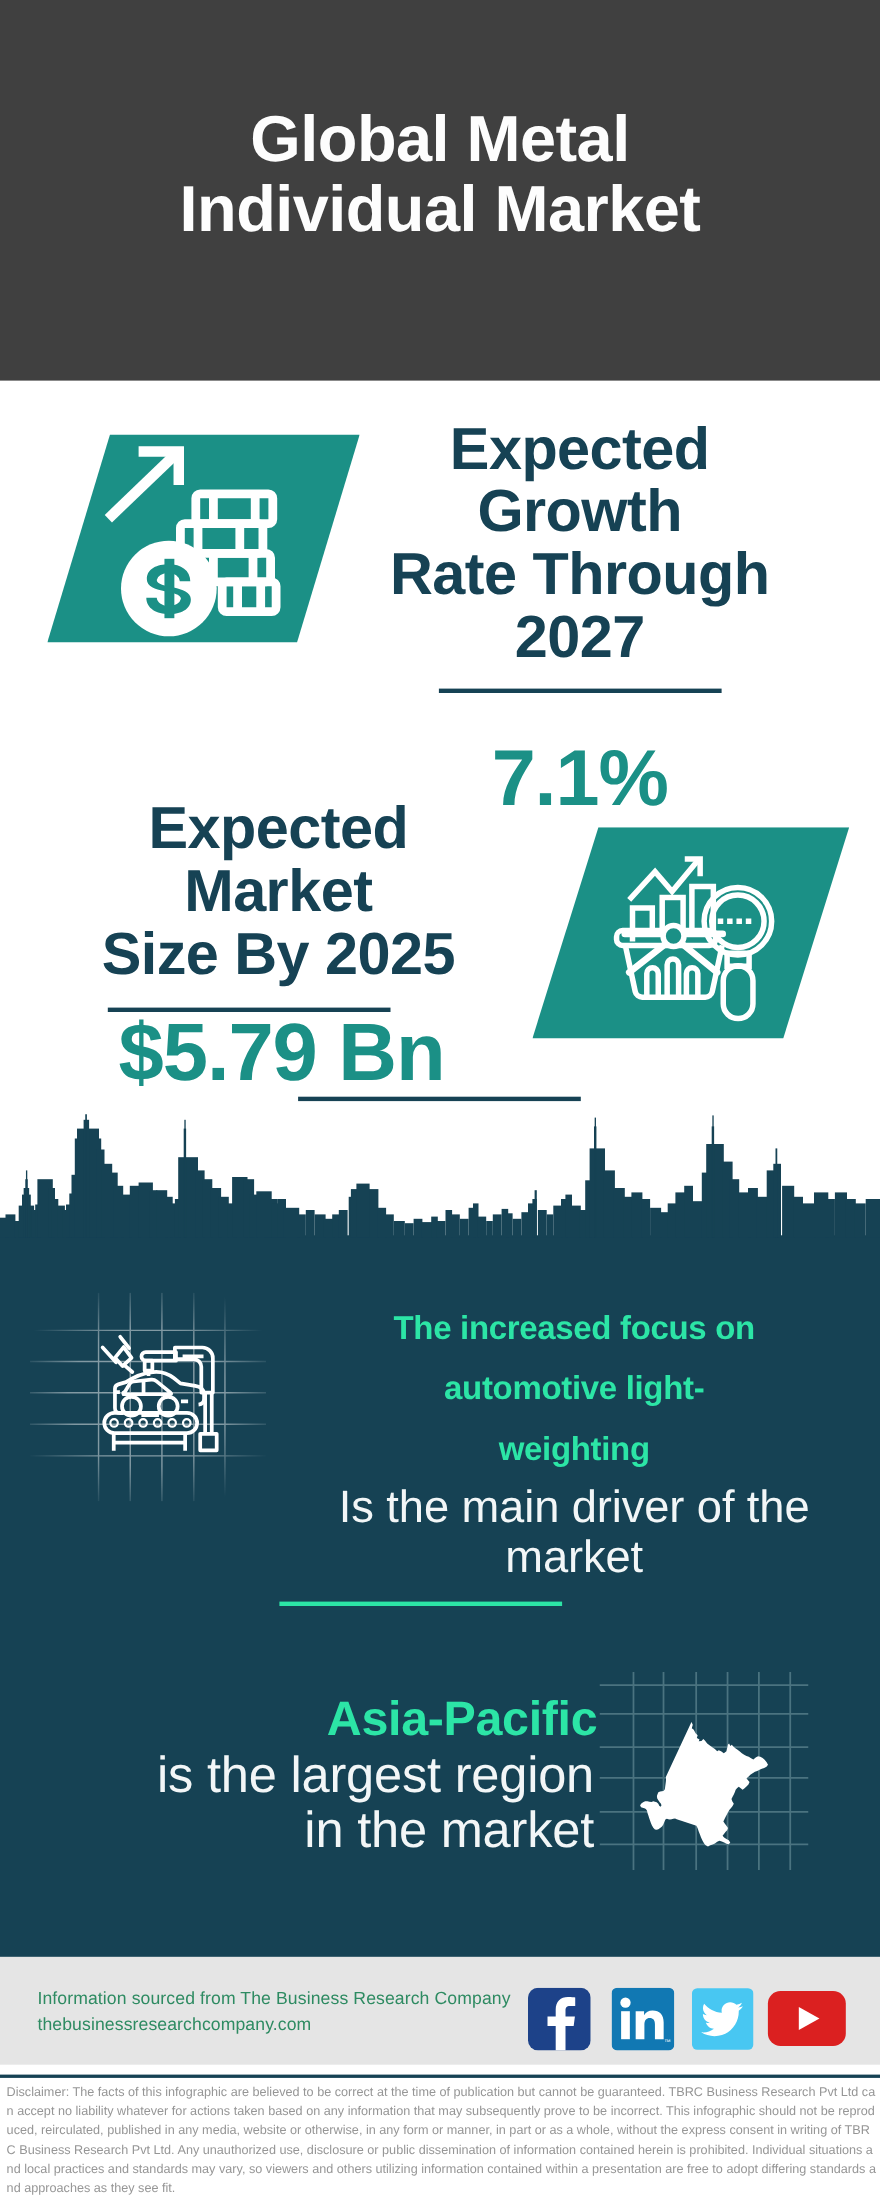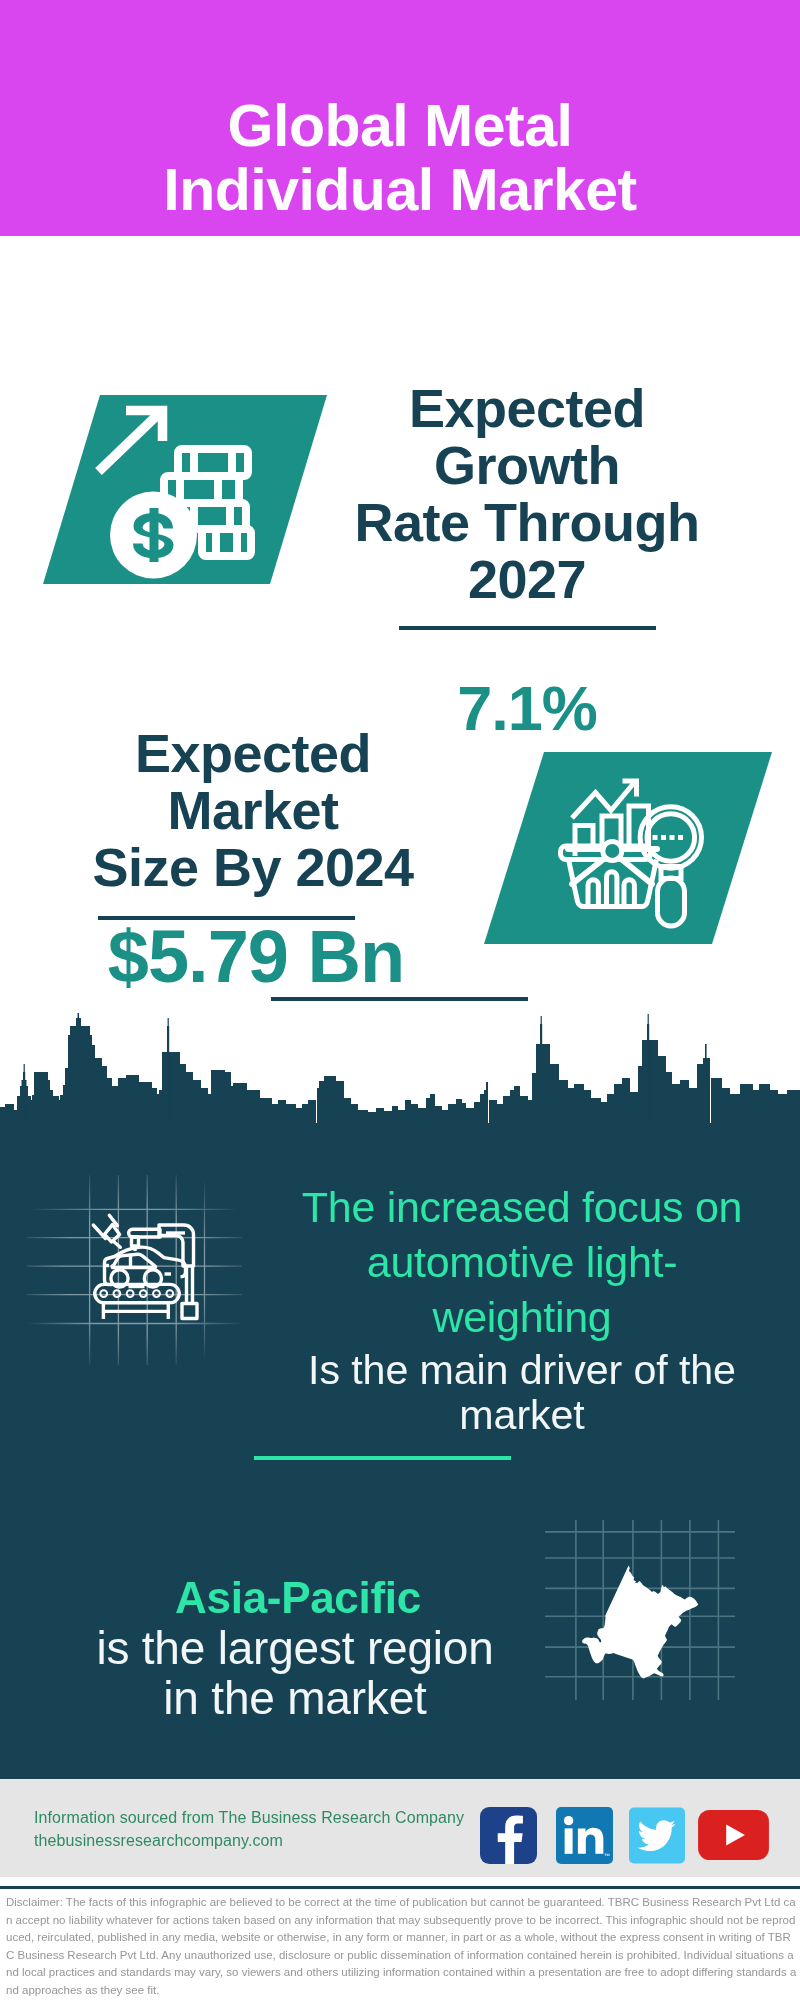--- a/index.html
+++ b/index.html
@@ -1,53 +1,53 @@
 <!DOCTYPE html>
 <html><head>
 <meta charset="utf-8">
 <style>
   html,body{margin:0;padding:0;}
   body{width:800px;height:2000px;background:#ffffff;font-family:"Liberation Sans",sans-serif;overflow:hidden;-webkit-font-smoothing:antialiased;}
   .page{position:relative;width:800px;height:2000px;background:#fff;}
 
   
-  .header{position:absolute;left:0;top:0;width:800px;height:236px;background:#d946ef;}
+  .header{position:absolute;left:0;top:0;width:800px;height:346px;background:#404040;}
   .header h1{margin:0;color:#fdfdfd;font-size:59px;font-weight:bold;text-align:center;
              line-height:64px;position:absolute;left:0;right:0;top:94px;letter-spacing:-0.5px;}
 
   
   .stat1-icon{position:absolute;left:43px;top:395px;width:284px;height:189px;}
   .stat1-text{position:absolute;left:317px;top:380px;width:420px;text-align:center;}
   .stat-head{color:#164254;font-size:54px;font-weight:bold;line-height:57px;letter-spacing:-0.5px;}
   .rule{background:#164254;height:4px;margin:0 auto;width:257px;}
   .stat-big{color:#1b9086;font-weight:bold;letter-spacing:-1px;}
   .stat1-text .rule{margin-top:18px;}
-  .stat1-text .stat-big{font-size:63px;line-height:96px;margin-top:30px;}
+  .stat1-text .stat-big{font-size:72px;line-height:96px;margin-top:30px;}
 
   
   .stat2-text{position:absolute;left:43px;top:725px;width:420px;text-align:center;}
   .stat2-text .rule{margin-top:20px;transform:translateX(-27px);}
   .stat2-text .stat-big{font-size:74px;line-height:74px;transform:translateX(3px);}
   .stat2-icon{position:absolute;left:484px;top:752px;width:288px;height:192px;}
 
   
   .mid-rule{position:absolute;left:271px;top:997px;width:257px;height:4px;background:#164254;}
 
   
   .dark{position:absolute;left:0;top:1123px;width:800px;height:656px;background:#164254;}
   .skyline{position:absolute;left:0;top:1013px;width:800px;height:112px;display:block;}
 
   
   .auto-icon{position:absolute;left:27px;top:1175px;width:215px;height:190px;}
   .driver-text{position:absolute;left:267px;top:1180px;width:510px;text-align:center;}
-  .driver-green{color:#2ce5a6;font-size:43px;font-weight:normal;line-height:55px;letter-spacing:-0.3px;}
+  .driver-green{color:#2ce5a6;font-size:30px;font-weight:bold;line-height:55px;letter-spacing:-0.3px;}
   .driver-white{color:#f2f6f7;font-size:41.2px;line-height:45.3px;letter-spacing:-0.1px;padding-top:3px;}
   .green-rule{position:absolute;left:254px;top:1456px;width:257px;height:4px;background:#2ce5a6;}
 
-  .region-text{position:absolute;left:50px;top:1538px;width:490px;text-align:center;margin-top:35px;}
+  .region-text{position:absolute;left:50px;top:1538px;width:490px;text-align:right;}
   .region-green{color:#2ce5a6;font-size:44px;font-weight:bold;line-height:50px;letter-spacing:-0.3px;transform:translateX(3px);}
   .region-white{color:#f2f6f7;font-size:46px;line-height:50px;letter-spacing:-0.2px;}
   .map-wrap{position:absolute;left:545px;top:1520px;width:190px;height:180px;}
 
   
   .footer{position:absolute;left:0;top:1779px;width:800px;height:98px;background:#e5e5e5;}
   .src{position:absolute;left:34px;top:27px;color:#2e8b62;font-size:16px;line-height:23px;letter-spacing:0.1px;}
   .social{position:absolute;top:0;left:0;}
   .social svg{display:block;position:absolute;}
   .sbtn{display:block;position:absolute;}
@@ -96,21 +96,21 @@
       <span>Expected Growth</span><br>
       <span>Rate Through 2027</span>
     </div>
     <div class="rule"></div>
     <div class="stat-big">7.1%</div>
   </div>
 
   <div class="stat2-text">
     <div class="stat-head">
       <span>Expected Market</span><br>
-      <span>Size By 2024</span>
+      <span>Size By 2025</span>
     </div>
     <div class="rule"></div>
     <div class="stat-big">$5.79 Bn</div>
   </div>
   <div class="stat2-icon">
     <svg viewBox="0 0 288 192" width="288" height="192">
       <polygon points="60,0 288,0 228,192 0,192" fill="#1b9086"></polygon>
       <g fill="none" stroke="#ffffff" stroke-width="5" stroke-linejoin="miter" stroke-linecap="butt">
         <g>
           <path d="M88,66 L111.5,40.5 L127,58.5 L151.5,29"></path>

